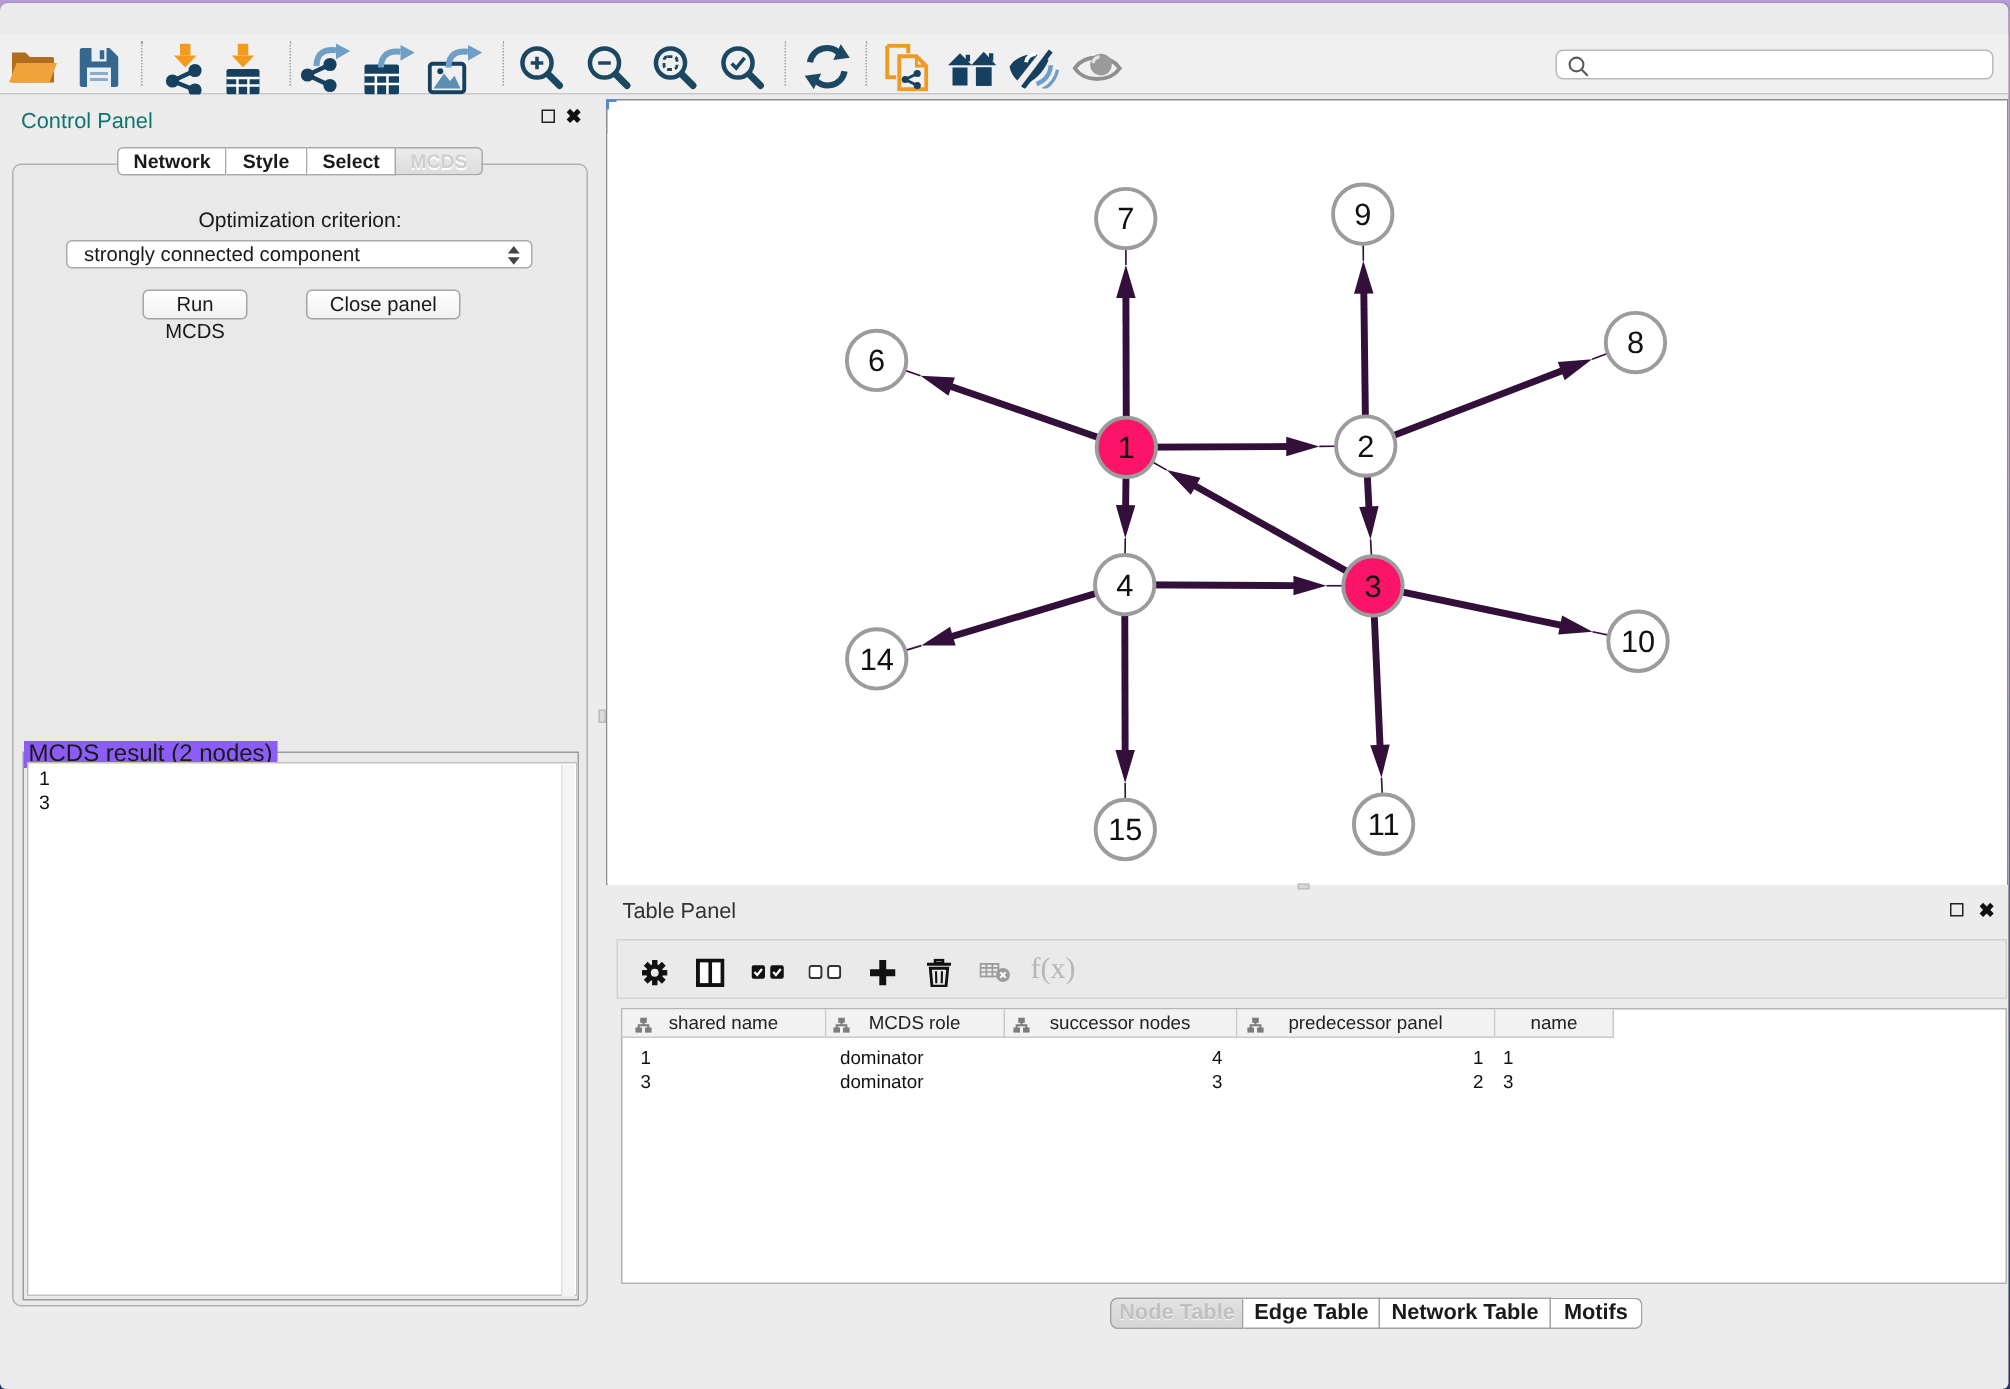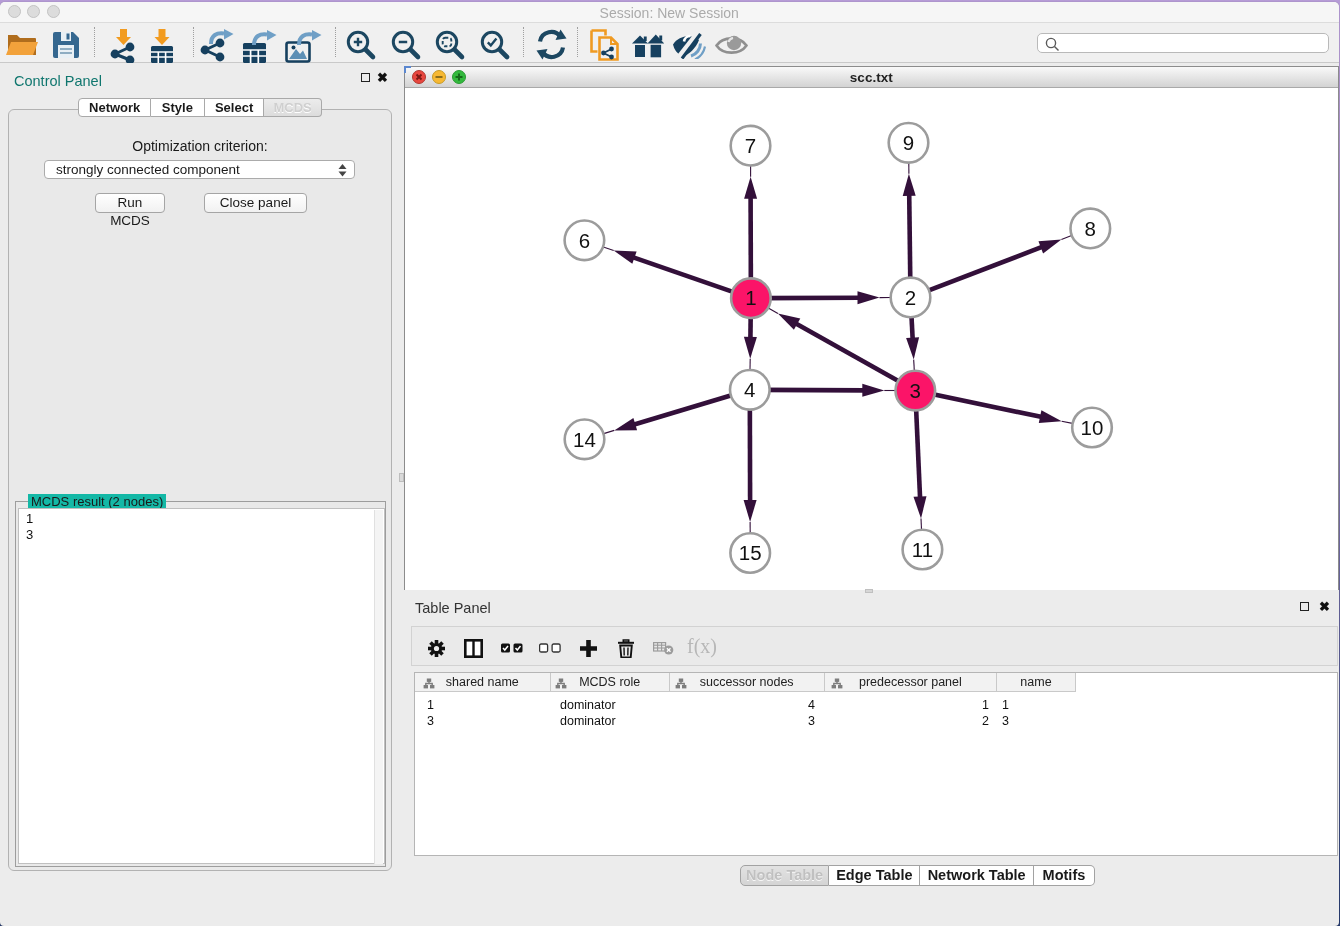--- a/index.html
+++ b/index.html
@@ -52,26 +52,20 @@
 #btabs .tab.dis { background:linear-gradient(#e2e2e2,#d4d4d4); color:#c0c0c0; text-shadow:0 1px 0 #f8f8f8; }
 
 #status { position:absolute; left:0; top:889px; width:100%; height:33px; background:#ececec; border-top:1px solid #c6c6c6; }
 #memb { position:absolute; left:1255px; top:6px; width:74px; height:24px; background:#f7f7f7; border:1px solid #989898; font-size:11.5px; color:#111; }
 #listb { position:absolute; left:10px; top:8px; width:28px; height:21px; background:#fdfdfd; border:1px solid #a5a5a5; }
 </style>
 </head>
 <body>
 <div id="win">
 
-<div id="titlebar">
-  <div class="tl" style="left:8px"></div>
-  <div class="tl" style="left:27px"></div>
-  <div class="tl" style="left:47px"></div>
-  <div id="title">Session: New Session</div>
-</div>
 
 <div id="toolbar">
   <div class="sep" style="left:94px"></div>
   <div class="sep" style="left:193px"></div>
   <div class="sep" style="left:335px"></div>
   <div class="sep" style="left:523px"></div>
   <div class="sep" style="left:577px"></div>
   <svg class="abs" style="left:6px;top:10px" width="32" height="26">
     <path d="M2,3 h9 l3,3 h15 a1,1 0 0 1 1,1 v16 H2 z" fill="#b06d1d"></path>
     <path d="M0,23 L5,10 h27 l-5,13 z" fill="#f2a23b"></path>
@@ -222,45 +216,27 @@
   <div id="dropdown">strongly connected component
     <svg class="abs" style="right:7px;top:3px" width="9" height="13">
       <polygon points="4.5,0 8.5,5 0.5,5" fill="#444"></polygon>
       <polygon points="4.5,12.5 8.5,7.5 0.5,7.5" fill="#444"></polygon>
     </svg>
   </div>
   <div id="optlabel">Optimization criterion:</div>
   <div class="btn" style="left:86px;top:83px;width:70px">Run MCDS</div>
   <div class="btn" style="left:195px;top:83px;width:103px">Close panel</div>
   <div id="fs">
-    <span style="position:absolute;left:12px;top:-8px;background:#14b8a6;padding:0 3px;font-size:13px;color:#1a1a1a">MCDS result (2 nodes)</span>
+    <span style="position:absolute;left:0;top:-8px;background:#8b5cf6;padding:0 3px;font-size:16px;color:#1a1a1a">MCDS result (2 nodes)</span>
     <div id="fsin">1<br>3<div id="fsbar"></div></div>
   </div>
 </div>
 
 <div class="abs" style="left:403.5px;top:63.5px;width:7px;height:7px;border-left:2px solid #5b87cf;border-top:2px solid #5b87cf;z-index:5"></div>
 <div id="netwin">
-  <div id="nettb">
-    <div class="mac" style="left:7px;background:#e8473f;border:1px solid #b03a31">
-      <svg width="12" height="12" style="position:absolute;left:0;top:0">
-            <path d="M3.5,3.5 L8.5,8.5 M8.5,3.5 L3.5,8.5" stroke="#7b1713" stroke-width="1.9"></path>
-          </svg>
-    </div>
-    <div class="mac" style="left:26.5px;background:#f7b832;border:1px solid #c69b28">
-      <svg width="12" height="12" style="position:absolute;left:0;top:0">
-            <path d="M2.5,6 h7" stroke="#8a6d1c" stroke-width="2"></path>
-          </svg>
-    </div>
-    <div class="mac" style="left:46.8px;background:#33b93d;border:1px solid #2a9a33">
-      <svg width="12" height="12" style="position:absolute;left:0;top:0">
-            <path d="M6,2.5 v7 M2.5,6 h7" stroke="#156a1a" stroke-width="2"></path>
-          </svg>
-    </div>
-    <div class="t">scc.txt</div>
-  </div>
   <div id="netcanvas">
 <svg width="933" height="501" viewBox="0 0 933 501" style="position:absolute;left:0;top:0">
 <line x1="345.9" y1="209.2" x2="345.6" y2="107.7" stroke="#33103a" stroke-width="4.6"></line>
 <line x1="345.6" y1="87.7" x2="345.6" y2="76.7" stroke="#33103a" stroke-width="1.1"></line>
 <polygon points="345.6,87.7 352.1,109.7 339.1,109.7" fill="#33103a"></polygon>
 <line x1="345.9" y1="209.2" x2="227.6" y2="168.1" stroke="#33103a" stroke-width="4.6"></line>
 <line x1="208.7" y1="161.5" x2="198.3" y2="157.9" stroke="#33103a" stroke-width="1.1"></line>
 <polygon points="208.7,161.5 231.6,162.6 227.3,174.8" fill="#33103a"></polygon>
 <line x1="345.9" y1="209.2" x2="454.5" y2="208.7" stroke="#33103a" stroke-width="4.6"></line>
 <line x1="474.5" y1="208.6" x2="485.5" y2="208.5" stroke="#33103a" stroke-width="1.1"></line>

